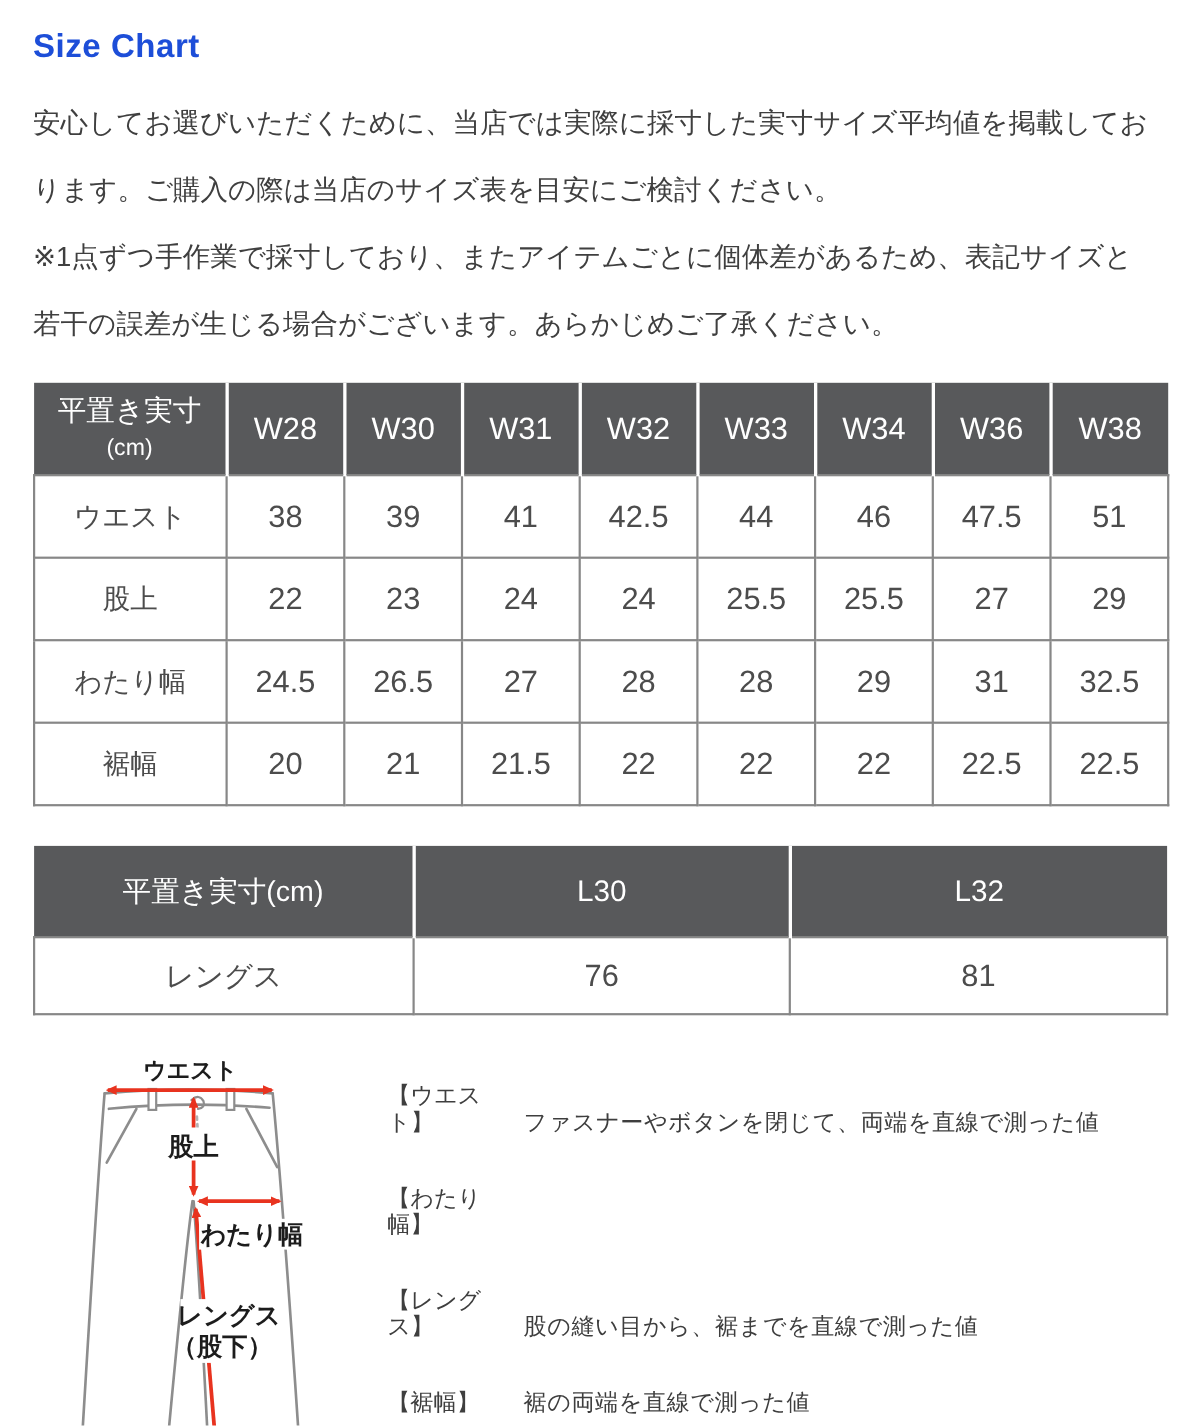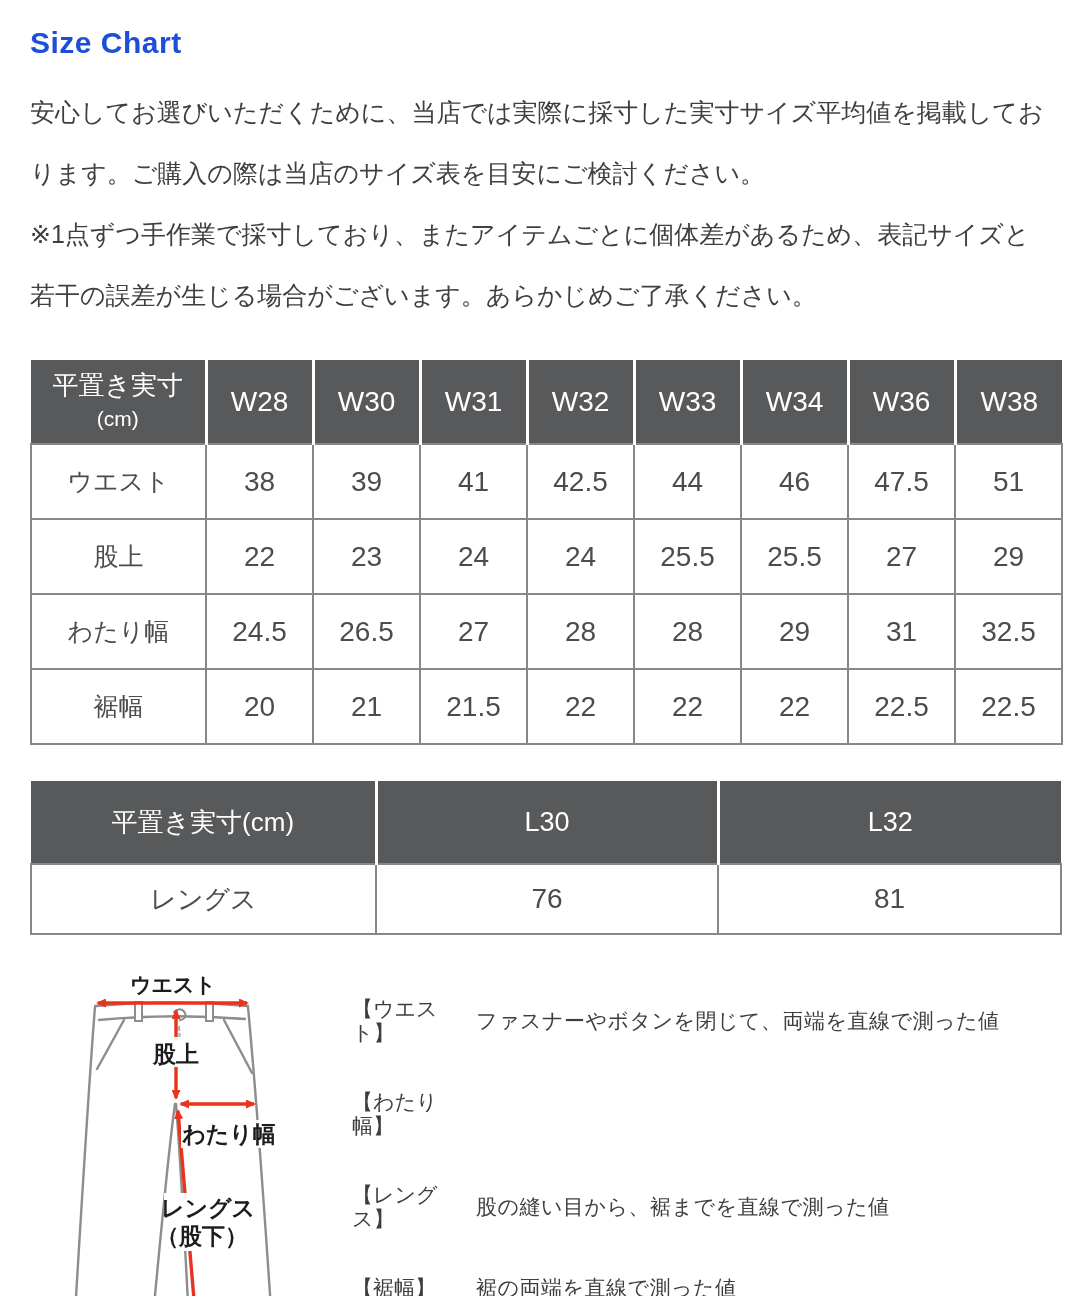--- a/index.html
+++ b/index.html
@@ -27,21 +27,21 @@
     color: #3f3f3f;
     margin: 0;
     width: 1024px;
   }
 
   
   table.size-table {
     border-collapse: collapse;
     table-layout: fixed;
     width: 1030px;
-    margin-top: 34px;
+    margin-top: 22px;
   }
   table.size-table th {
     background: #58595b;
     color: #ffffff;
     font-weight: 400;
     text-align: center;
     vertical-align: middle;
     border-right: 3px solid #ffffff;
   }
   table.size-table th:last-child { border-right: none; }
@@ -77,21 +77,21 @@
     flex: none;
     width: 322px;
     padding-left: 10px;
   }
   .definitions {
     flex: 1;
     padding-top: 24px;
   }
   .def-row {
     display: flex;
-    align-items: center;
+    align-items: flex-end;
     margin-bottom: 45px;
     font-size: 21px;
     line-height: 24px;
     color: #3e3e3e;
   }
   .def-term { flex: none; width: 124px; }
   .def-desc { flex: 1; letter-spacing: 0.5px; }
 
   svg text {
     font-family: "Liberation Sans", "DejaVu Sans", sans-serif;

